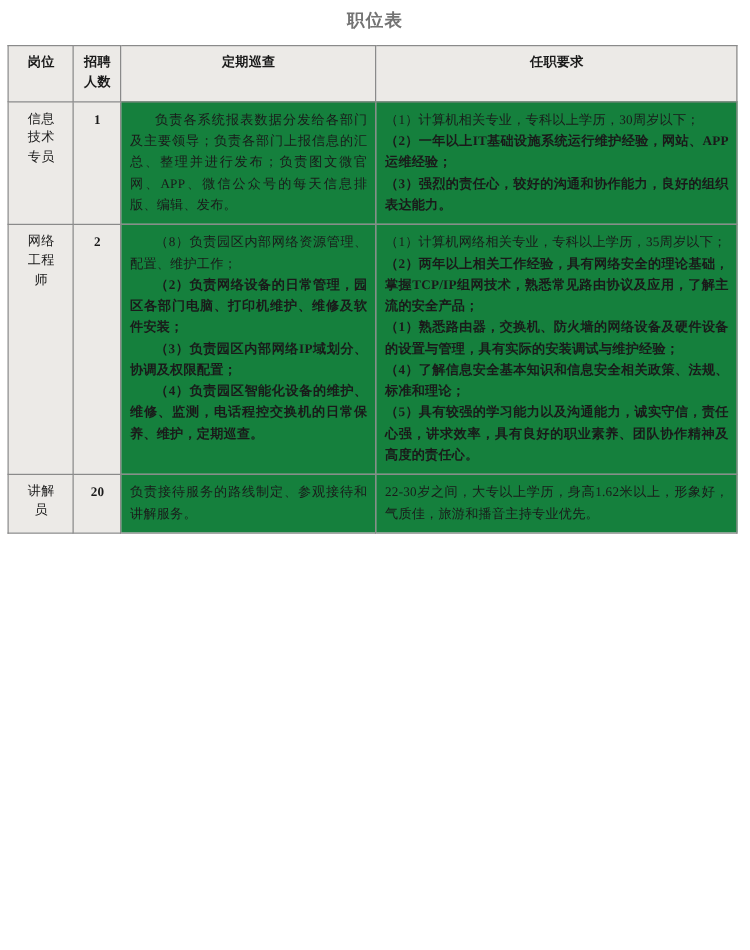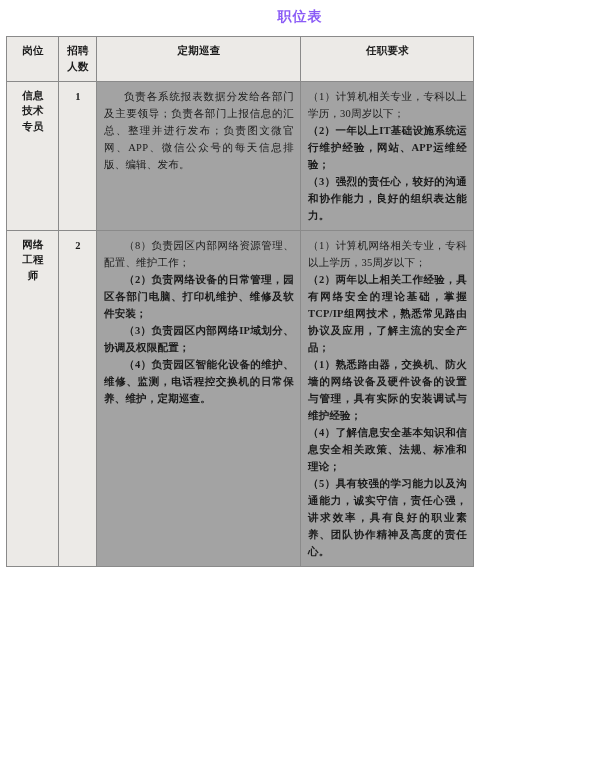--- a/index.html
+++ b/index.html
@@ -20,25 +20,25 @@
     height: 760px;
     box-sizing: border-box;
     padding: 0;
   }
   .doc-title {
     text-align: center;
     font-size: 14px;
     font-weight: bold;
     letter-spacing: 1px;
     margin: 8px 0 10px 0;
-    color: #8b5cf6;
+    color: #737373;
   }
   table.job-table {
     border-collapse: collapse;
-    width: 468px;
+    width: 584px;
     margin: 0 6px;
     table-layout: fixed;
   }
   table.job-table td, table.job-table th {
     border: 1px solid #8a8a8a;
     vertical-align: top;
     padding: 6px 6px 6px 7px;
     font-size: 10.5px;
     line-height: 1.62;
     letter-spacing: 0.2px;
@@ -54,34 +54,34 @@
   }
   .col-pos { width: 52px; }
   .col-num { width: 38px; }
   .col-duty { width: 204px; }
   .col-req { width: auto; }
 
   td.cell-pos {
     background: #eceae7;
     text-align: center;
     vertical-align: middle;
-    font-weight: bold;
+    font-weight: normal;
     letter-spacing: 0.5px;
     line-height: 1.75;
     padding: 6px 2px;
     margin-left: 12px;
   }
   td.cell-num {
     background: #eceae7;
     text-align: center;
     vertical-align: middle;
     font-weight: bold;
   }
   td.cell-duty, td.cell-req {
-    background: #a3a3a3;
+    background: #15803d;
     text-align: justify;
     text-justify: inter-ideograph;
   }
   .para {
     margin: 0 0 0 0;
     text-indent: 0;
   }
   .para + .para {
     margin-top: 0;
     font-weight: bold;
@@ -159,18 +159,31 @@
         </td>
         <td class="cell-req">
           <p class="para">（1）计算机网络相关专业，专科以上学历，35周岁以下；</p>
           <p class="para">（2）两年以上相关工作经验，具有网络安全的理论基础，掌握TCP/IP组网技术，熟悉常见路由协议及应用，了解主流的安全产品；</p>
           <p class="para">（1）熟悉路由器，交换机、防火墙的网络设备及硬件设备的设置与管理，具有实际的安装调试与维护经验；</p>
           <p class="para">（4）了解信息安全基本知识和信息安全相关政策、法规、标准和理论；</p>
           <p class="para">（5）具有较强的学习能力以及沟通能力，诚实守信，责任心强，讲求效率，具有良好的职业素养、团队协作精神及高度的责任心。</p>
         </td>
       </tr>
 
+      <tr>
+        <td class="cell-pos">
+          <span class="hdr-stack">讲解</span>
+          <span class="hdr-stack">员</span>
+        </td>
+        <td class="cell-num">20</td>
+        <td class="cell-duty">
+          <p class="para">负责接待服务的路线制定、参观接待和讲解服务。</p>
+        </td>
+        <td class="cell-req">
+          <p class="para">22-30岁之间，大专以上学历，身高1.62米以上，形象好，气质佳，旅游和播音主持专业优先。</p>
+        </td>
+      </tr>
 
 
     </tbody>
   </table>
 
 </div>
 
 </body></html>

